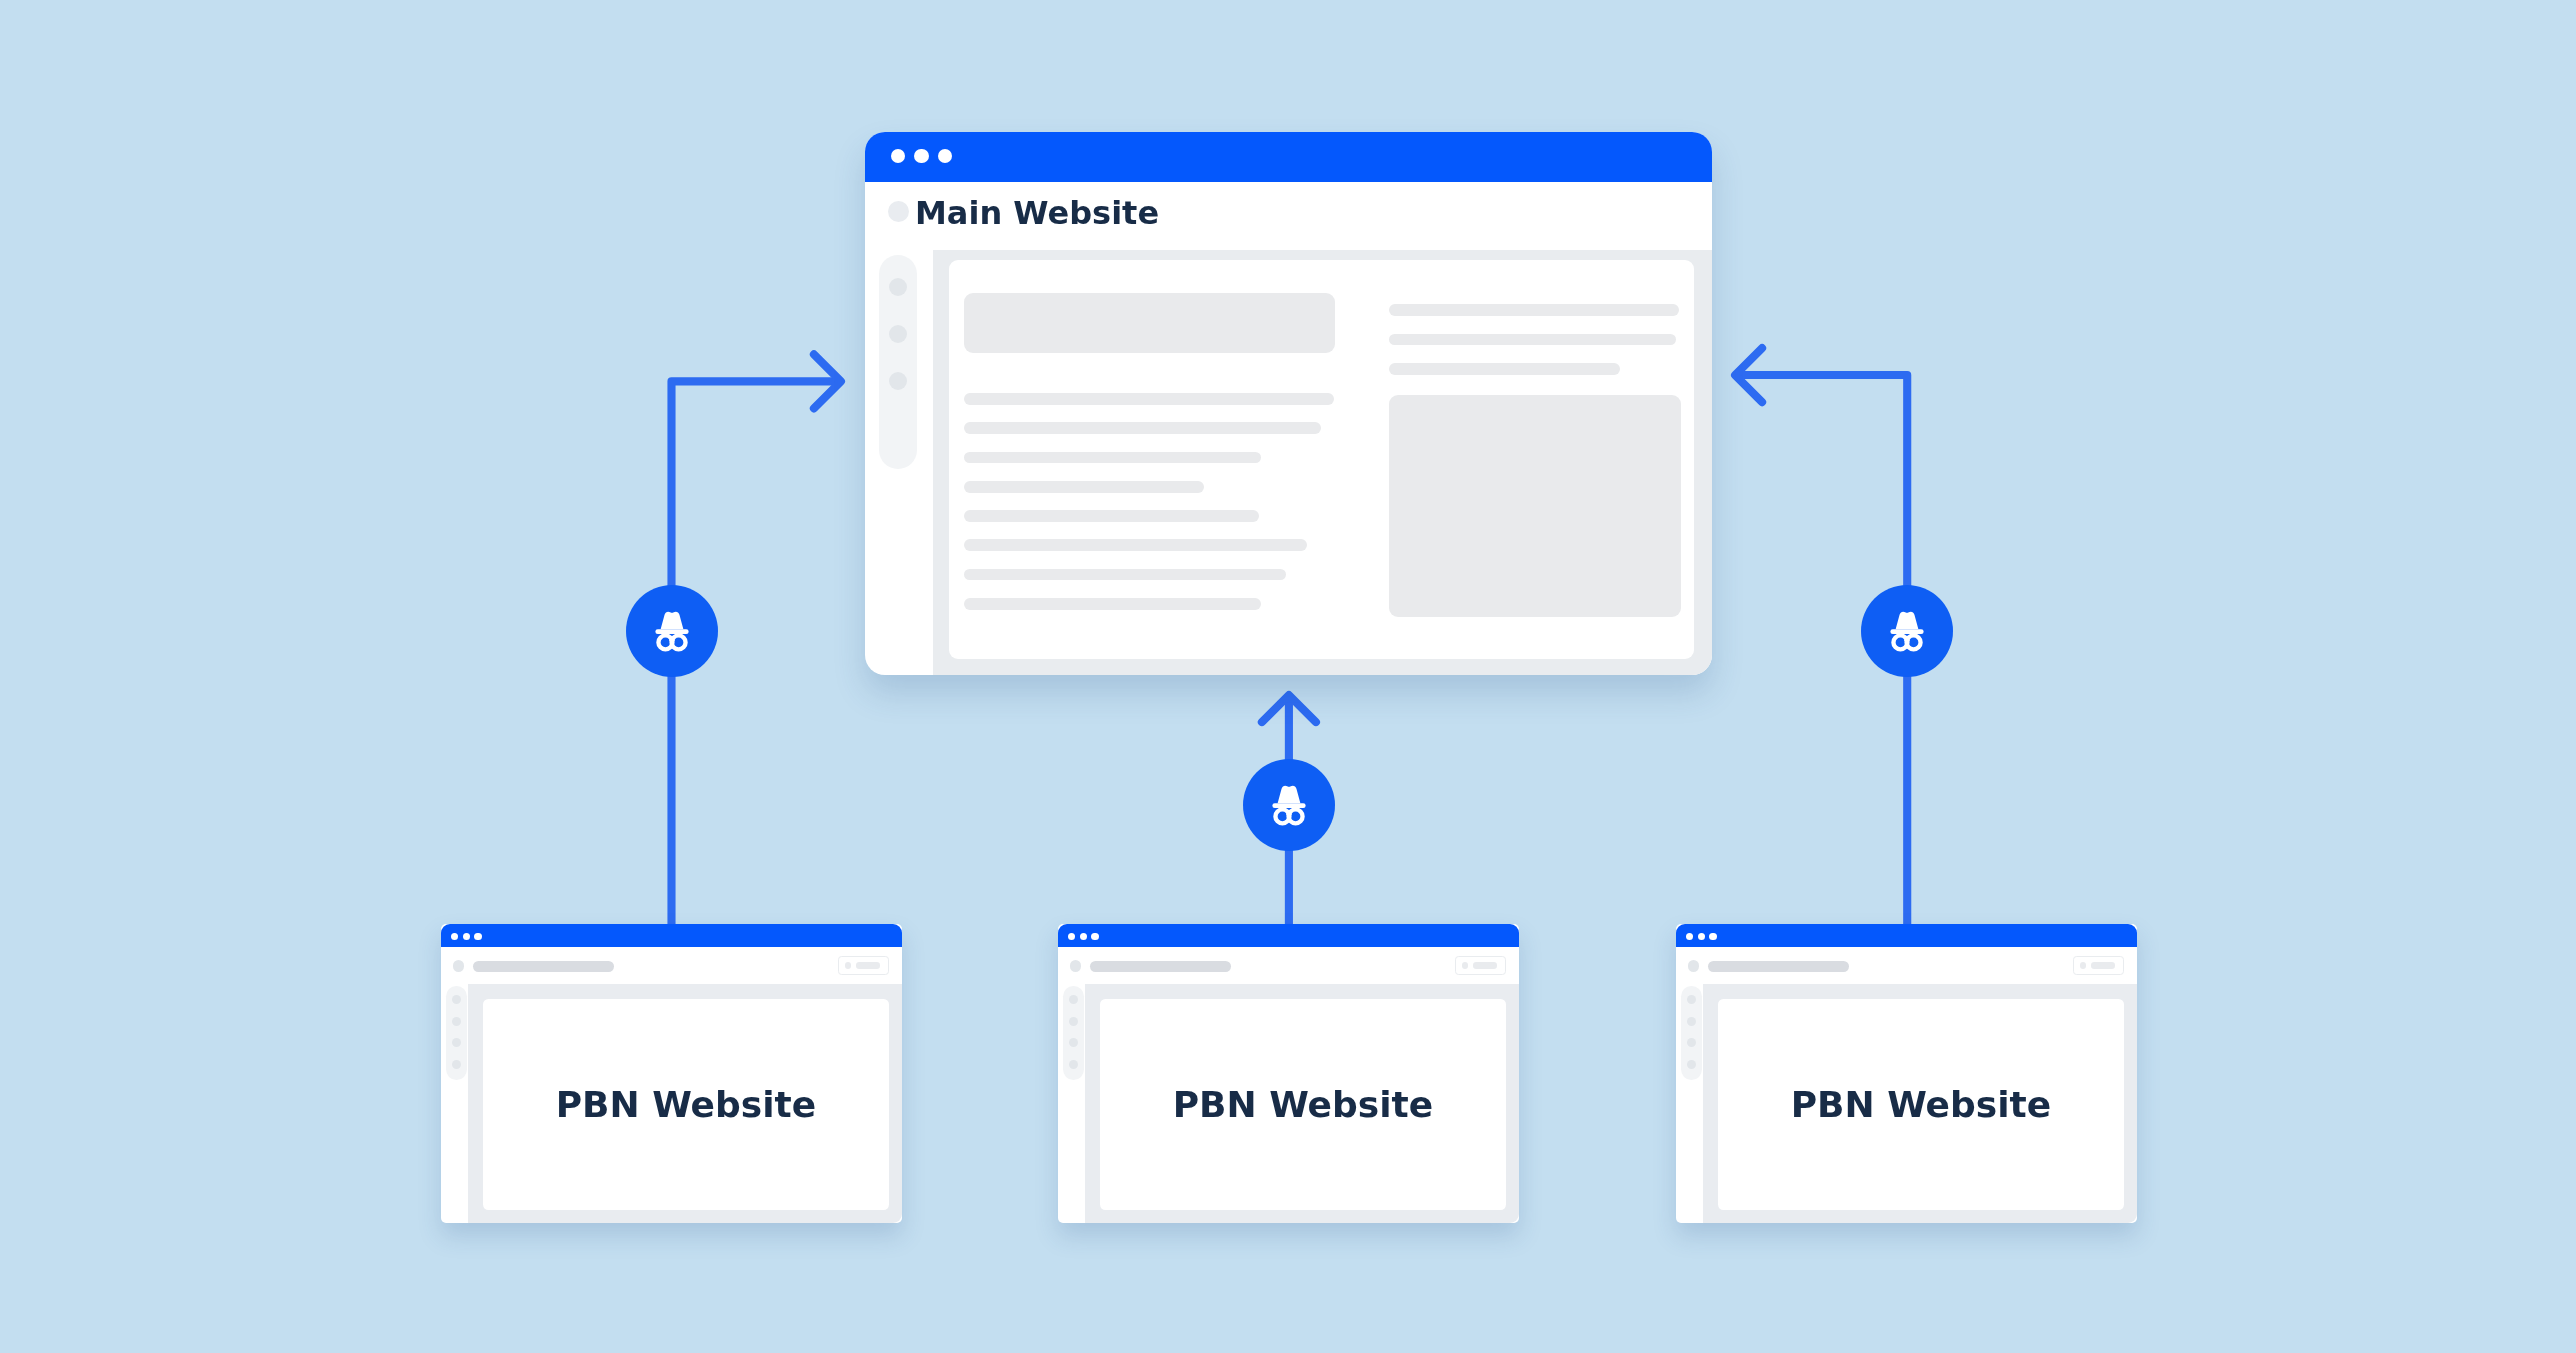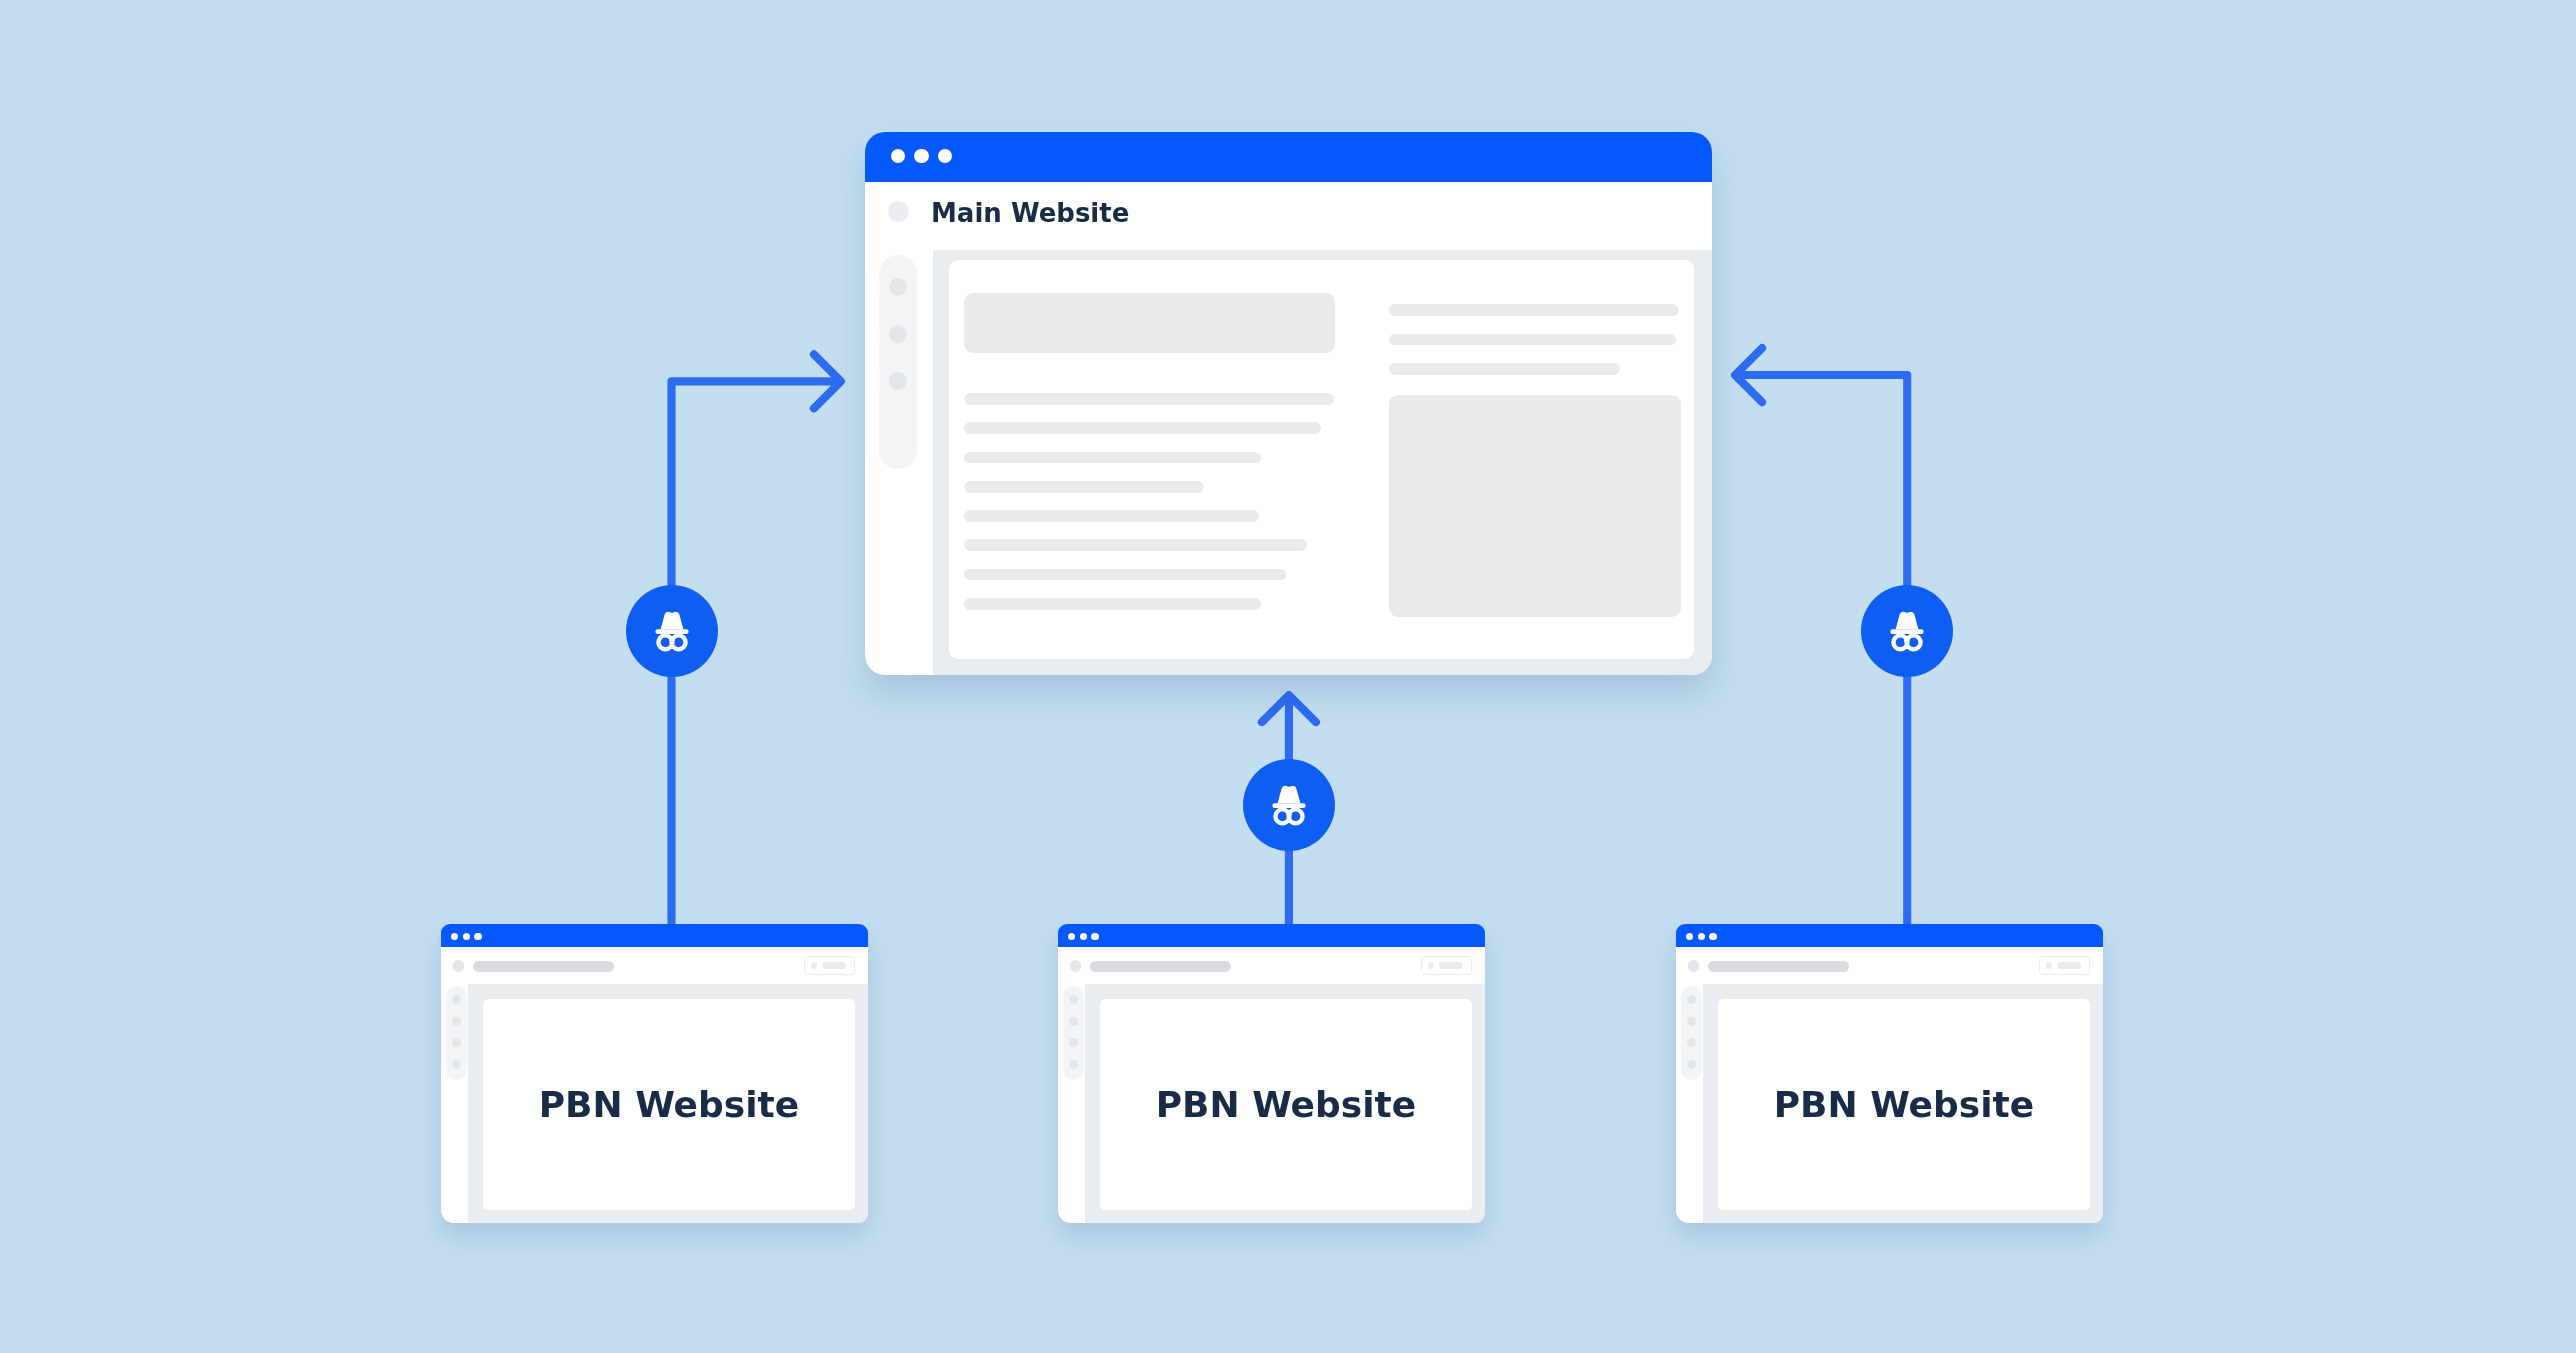--- a/index.html
+++ b/index.html
@@ -22,40 +22,40 @@
 
   
   .main-window{left:865px; top:132px; width:847px; height:543px; border-radius:20px;
     box-shadow:0 18px 32px rgba(33,76,134,.18);}
   .main-titlebar{position:absolute; left:0; top:0; right:0; height:50px;
     background:var(--titlebar_blue); border-radius:20px 20px 0 0;}
   .main-titlebar .dot-row{position:absolute; left:26px; top:17px; gap:9px;}
   .main-titlebar .dot-row i{width:14.4px; height:14.4px;}
   .fav-circle{position:absolute; left:22.5px; top:69px; width:21px; height:21px;
     border-radius:50%; background:var(--fav_grey);}
-  .main-title{position:absolute; left:66px; top:68px; font-size:26px; line-height:27px;
+  .main-title{position:absolute; left:50px; top:68px; font-size:32px; line-height:27px;
     font-weight:700; color:var(--text_navy); white-space:nowrap;}
   .main-sidebar-pill{position:absolute; left:13.5px; top:123px; width:38px; height:214px;
     border-radius:19px; background:var(--pill_grey);
     display:flex; flex-direction:column; align-items:center; padding-top:23.4px; gap:29px;}
   .main-sidebar-pill i{width:18px; height:18px; border-radius:50%; background:var(--dot_grey); display:block;}
   .main-panel{position:absolute; left:68px; top:118px; right:0; bottom:0;
     background:var(--panel_grey); border-radius:0 0 20px 0;}
   .main-card{position:absolute; left:16px; top:10px; right:18px; bottom:16px;
     background:#fff; border-radius:9px;}
   .block{background:var(--placeholder_grey); border-radius:9px;}
   .card-left{position:absolute; left:15.3px; top:33px; width:371px;}
   .left-lines{margin-top:40px;}
   .sk-line{height:11.7px; border-radius:5.9px; background:var(--placeholder_grey); margin-bottom:17.6px;}
   .card-right{position:absolute; left:440px; top:44px; width:292px;}
   .card-right .sk-line{margin-bottom:18px;}
   .right-block{margin-top:20px;}
 
   
-  .pbn-window{position:absolute; top:924px; width:427px; height:299px; border-radius:13px;
+  .pbn-window{position:absolute; top:924px; width:461px; height:299px; border-radius:5px;
     background:#fff; box-shadow:0 12.6px 23.4px rgba(33,76,134,.17);}
   .pbn-pos-0{left:441px;} .pbn-pos-1{left:1058px;} .pbn-pos-2{left:1676px;}
   .pbn-titlebar{position:absolute; left:0; top:0; right:0; height:22.5px;
     background:var(--titlebar_blue); border-radius:9px 9px 0 0;}
   .pbn-titlebar .dot-row{position:absolute; left:10px; top:9px; gap:4.5px;}
   .pbn-titlebar .dot-row i{width:7.2px; height:7.2px;}
   .pbn-fav{position:absolute; left:11.7px; top:36px; width:11.7px; height:11.7px;
     border-radius:50%; background:var(--dot_grey);}
   .addr-pill{position:absolute; left:32px; top:37px; width:141px; height:10.8px;
     border-radius:5.4px; background:var(--address_pill_grey);}

